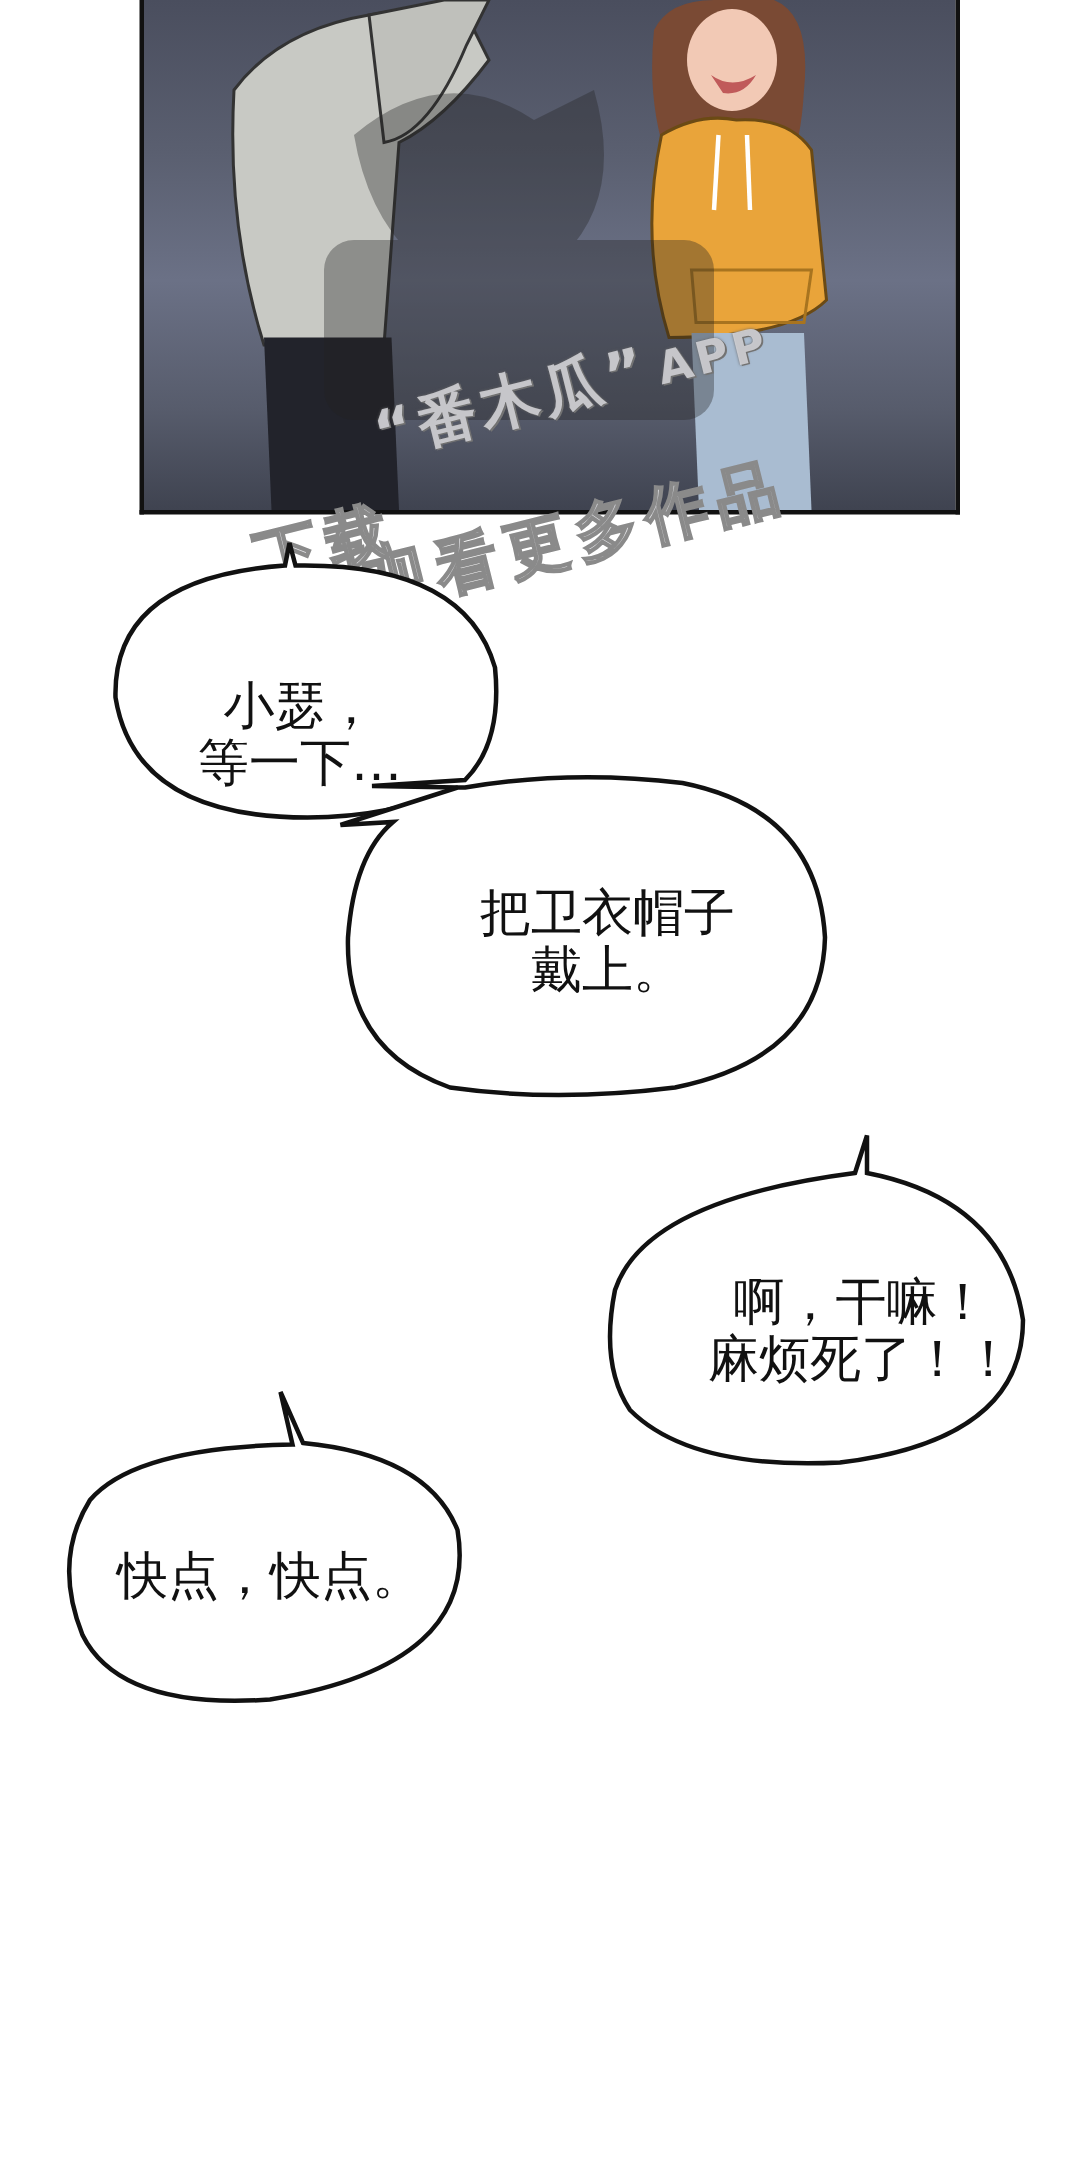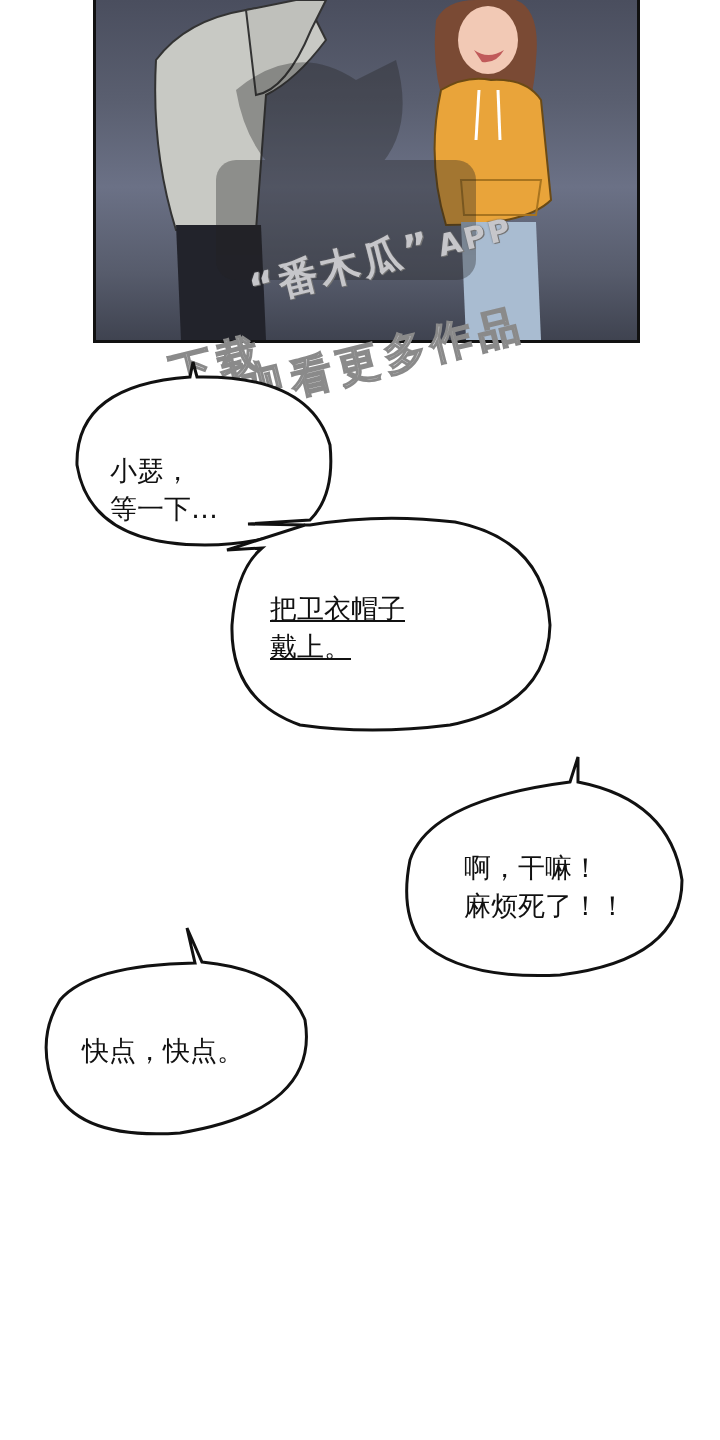--- a/index.html
+++ b/index.html
@@ -11,22 +11,22 @@
     .panel svg { position:absolute; left:0; top:0; }
     .wm-big { position:absolute; left:150px; top:230px; transform:rotate(-14deg);
               font-size:40px; font-weight:bold; color:rgba(215,215,220,0.85);
               letter-spacing:3px; white-space:nowrap;
               text-shadow:0 0 2px #666, 1px 1px 0 #777; }
     .wm-app { font-size:30px; margin-left:6px; }
     .wm-line { position:absolute; transform:rotate(-14deg); white-space:nowrap;
                font-size:42px; font-weight:bold; color:rgba(225,225,228,0.9);
                letter-spacing:6px; -webkit-text-stroke:1.5px #8a8a8a; }
     .bubbles { position:absolute; left:0; top:0; width:720px; height:1440px; }
-    .text { position:absolute; font-size:27px; line-height:38px; color:#111;
-            white-space:pre; font-family:"DejaVu Sans", sans-serif; }
+    .text { position:absolute; font-size:34px; line-height:38px; color:#111;
+            text-align:center; white-space:pre; font-family:"DejaVu Sans", sans-serif; }
   </style>
 </head>
 <body>
 
 <div class="panel">
   <svg width="541" height="340" viewBox="0 0 541 340">
 
     <path d="M60 60 Q90 20 150 10 L210 0 L230 40 Q200 80 170 95 L160 230 L80 230 Q55 150 60 60 Z" fill="#c8c9c4" stroke="#333" stroke-width="2"></path>
 
     <path d="M150 10 L200 0 L230 0 L215 30 Q190 90 160 95 Z" fill="#bfc0bb" stroke="#333" stroke-width="2"></path>
@@ -64,17 +64,17 @@
 
   <path d="M310 525 Q380 513 455 522 Q545 540 550 625 Q548 705 450 725 Q370 735 300 725 Q230 700 232 625 Q236 570 262 548 L227 550 L305 525 Z" fill="#fff" stroke="#111" stroke-width="3"></path>
 
   <path d="M570 782 L578 757 L578 782 Q670 800 682 880 Q682 960 560 975 Q460 980 420 940 Q400 910 410 860 Q430 800 570 782 Z" fill="#fff" stroke="#111" stroke-width="3"></path>
 
   <path d="M195 963 L187 928 L202 962 Q285 970 305 1020 Q320 1110 180 1133 Q80 1140 55 1090 Q35 1040 60 1000 Q90 965 195 963 Z" fill="#fff" stroke="#111" stroke-width="3"></path>
 </svg>
 
 <div class="text" style="left:110px; top:452px; width:180px;">小瑟，
 等一下…</div>
-<div class="text" style="left:270px; top:590px; width:210px;text-decoration:underline;">把卫衣帽子
+<div class="text" style="left:300px; top:590px; width:210px;">把卫衣帽子
 戴上。</div>
 <div class="text" style="left:464px; top:849px; width:220px;">啊，干嘛！
 麻烦死了！！</div>
-<div class="text" style="left:82px; top:1032px; width:220px;">快点，快点。</div>
+<div class="text" style="left:70px; top:1032px; width:220px;">快点，快点。</div>
 
 </body></html>

